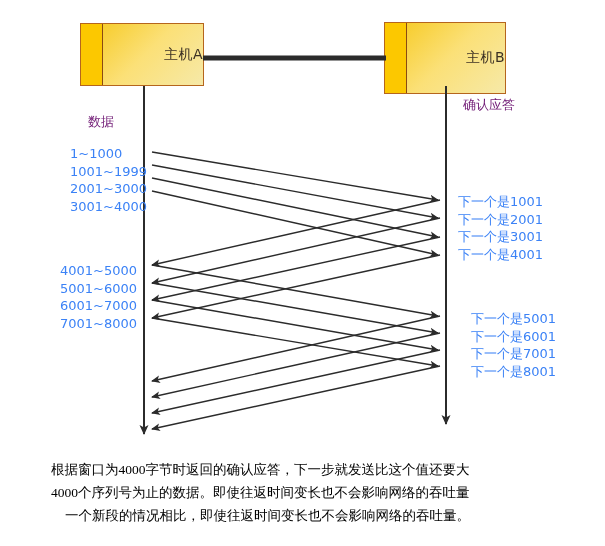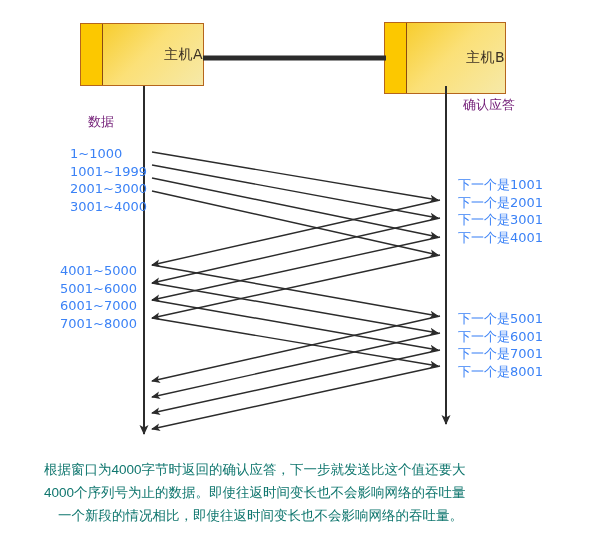--- a/index.html
+++ b/index.html
@@ -79,33 +79,33 @@
     font-family: "DejaVu Sans", "Liberation Sans", sans-serif;
     font-size: 13px;
     color: #701a75;
     white-space: nowrap;
   }
   #data-head { left: 88px; top: 113px; }
   #ack-head  { left: 463px; top: 96px; }
 
   #data-list-1 { left: 70px; top: 145px; text-align: left; }
   #data-list-2 { left: 60px; top: 262px; text-align: left; }
-  #ack-list-1  { left: 458px; top: 176px; text-align: left; }
-  #ack-list-2  { left: 458px; top: 310px; text-align: center; }
+  #ack-list-1  { left: 458px; top: 193px; text-align: left; }
+  #ack-list-2  { left: 471px; top: 310px; text-align: center; }
   .text-col div { height: 17.5px; }
 
   #caption {
     position: absolute;
-    left: 44px;
+    left: 51px;
     top: 458px;
     width: 494px;
-    font-family: Liberation Sans, sans-serif;
+    font-family: Liberation Serif, serif;
     font-size: 13.5px;
     line-height: 23px;
-    color: #0f766e;
+    color: #000000;
     text-align: justify;
   }
   #caption .line { display: block; white-space: nowrap; }
   #caption .line.l2 { }
   #caption .line.l3 { text-indent: 14px; }
 </style>
 </head>
 <body>
 
 <div id="stage">

